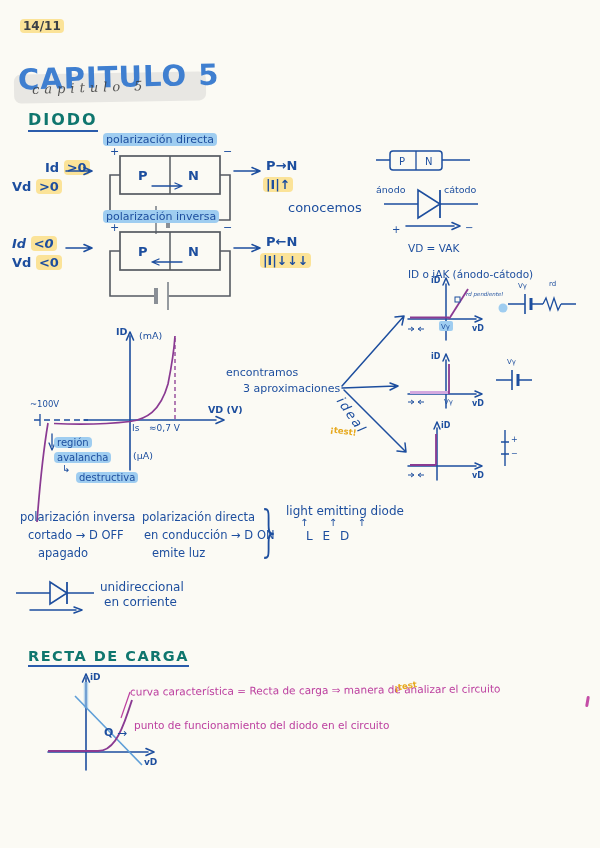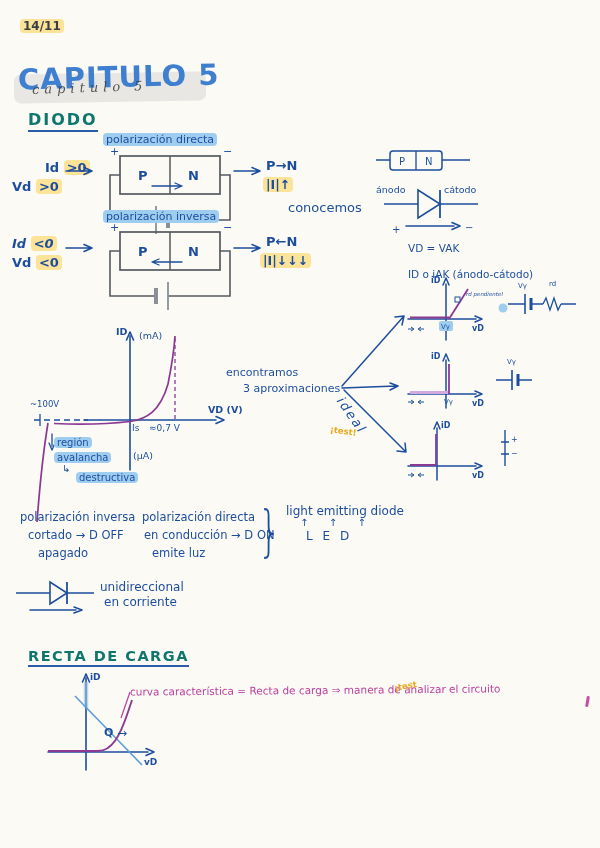--- a/index.html
+++ b/index.html
@@ -220,16 +220,17 @@
     <text x="50" y="14" font-size="9" font-weight="bold" fill="#1d4e9e">iD</text>
     <text x="104" y="99" font-size="9" font-weight="bold" fill="#1d4e9e">vD</text>
     <path d="M35,30 L102,99" stroke="#5f9fd8" stroke-width="1.6" fill="none"></path>
     <path d="M8,85 H58 C72,85 80,70 88,46 L92,34" stroke="#8a3a92" stroke-width="1.9" fill="none"></path>
     <path d="M90,26 L81,52" stroke="#bc3f9f" stroke-width="1.2" fill="none"></path>
   </svg>
   <div class="abs ink" style="left:104px;top:726px;font-size:11px;font-weight:bold;">Q</div>
   <div class="abs ink" style="left:117px;top:726px;font-size:12px;">→</div>
   <div class="abs mag" style="left:130px;top:684px;font-size:10.5px;white-space:nowrap;transform:rotate(-0.5deg);">curva característica = Recta de carga ⇒ manera de analizar el circuito</div>
   <div class="abs org" style="left:394px;top:681px;font-size:8.5px;transform:rotate(-10deg);">¡test</div>
+  <div class="abs mag" style="left:134px;top:719px;font-size:10.5px;white-space:nowrap;">punto de funcionamiento del diodo en el circuito</div>
 
   <div class="abs" style="left:586px;top:696px;width:3px;height:11px;background:#c44da6;border-radius:2px;transform:rotate(10deg);"></div>
 
 </div>
 
 </body></html>

